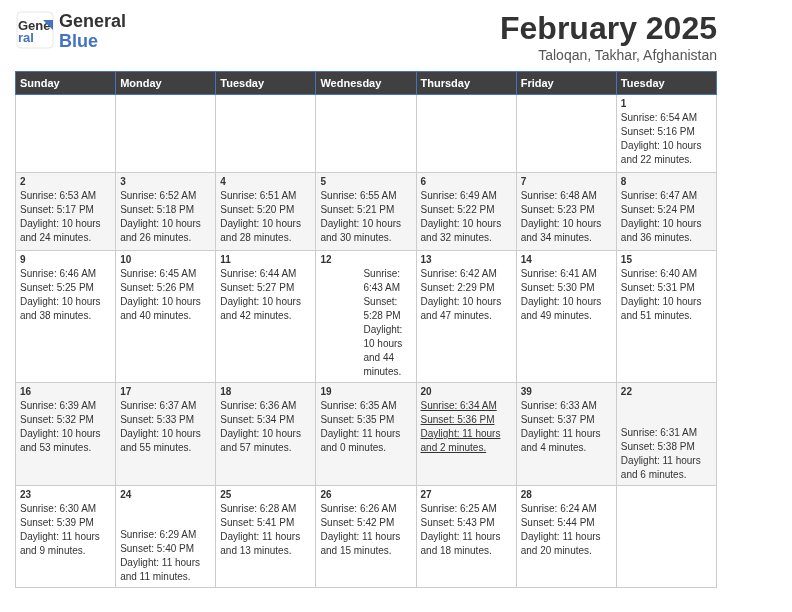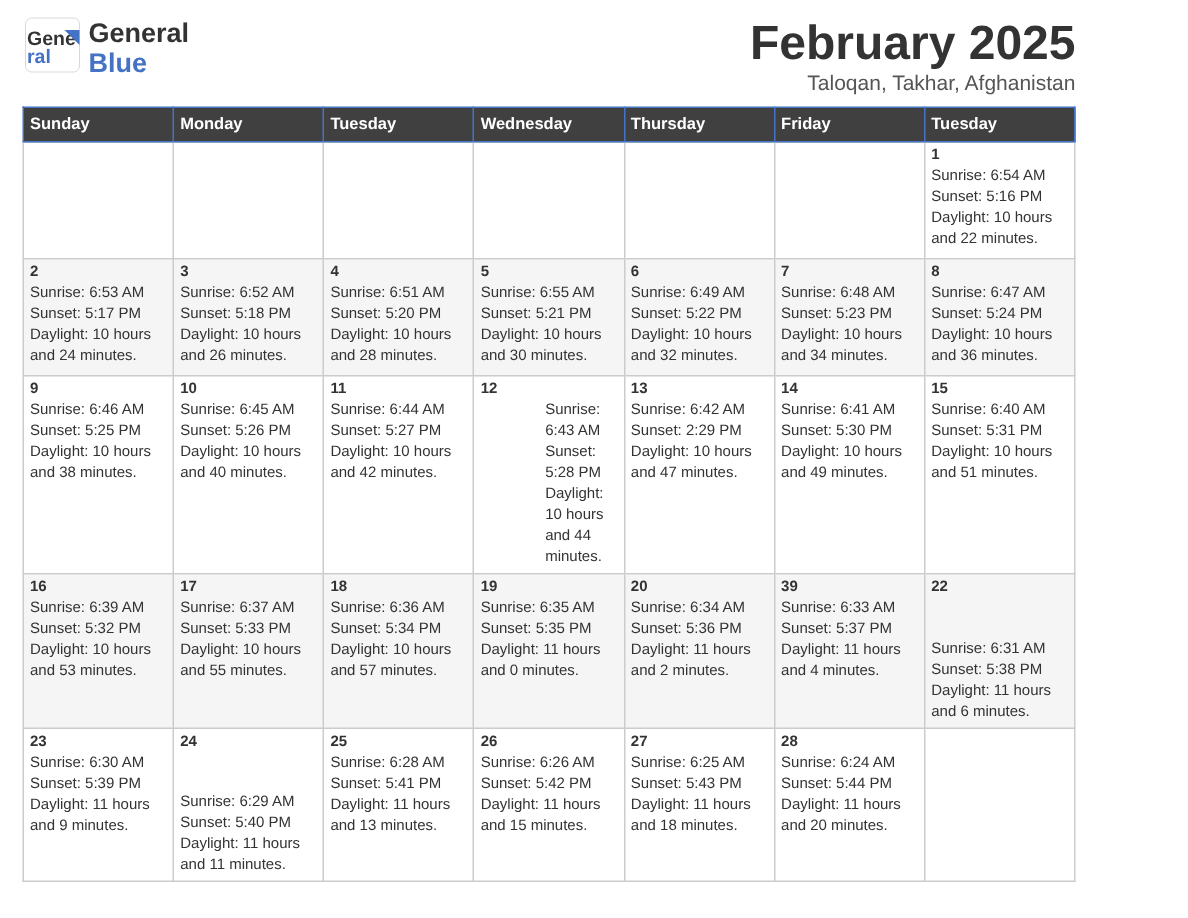--- a/index.html
+++ b/index.html
@@ -272,21 +272,21 @@
           </td>
           <td>
             <span class="day-number">19</span>
             <div class="day-info" style="white-space: pre-line;">Sunrise: 6:35 AM
 Sunset: 5:35 PM
 Daylight: 11 hours
 and 0 minutes.</div>
           </td>
           <td>
             <span class="day-number">20</span>
-            <div class="day-info" style="white-space: pre-line;">Sunrise: 6:34 AM
+            <div class="day-info" style="white-space: pre-line; text-decoration: underline;">Sunrise: 6:34 AM
 Sunset: 5:36 PM
 Daylight: 11 hours
 and 2 minutes.</div>
           </td>
           <td>
             <span class="day-number">39</span>
             <div class="day-info" style="white-space: pre-line;">Sunrise: 6:33 AM
 Sunset: 5:37 PM
 Daylight: 11 hours
 and 4 minutes.</div>

